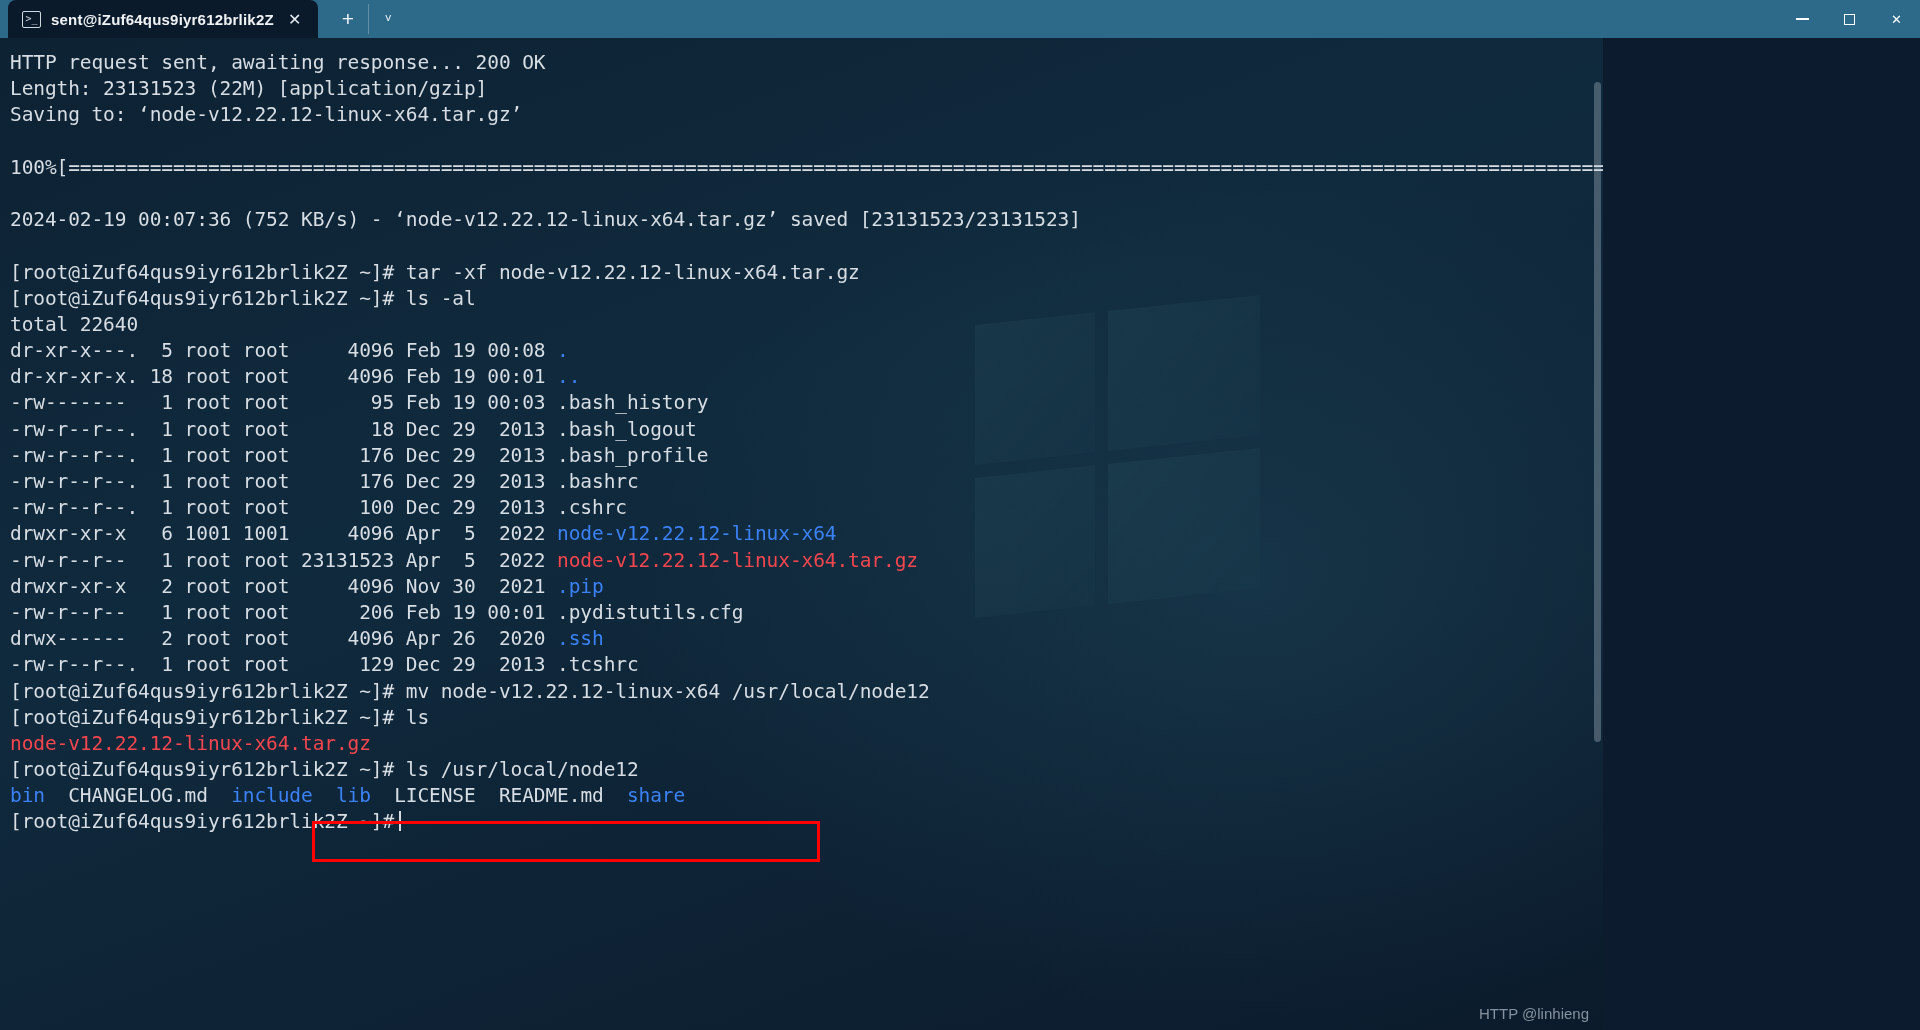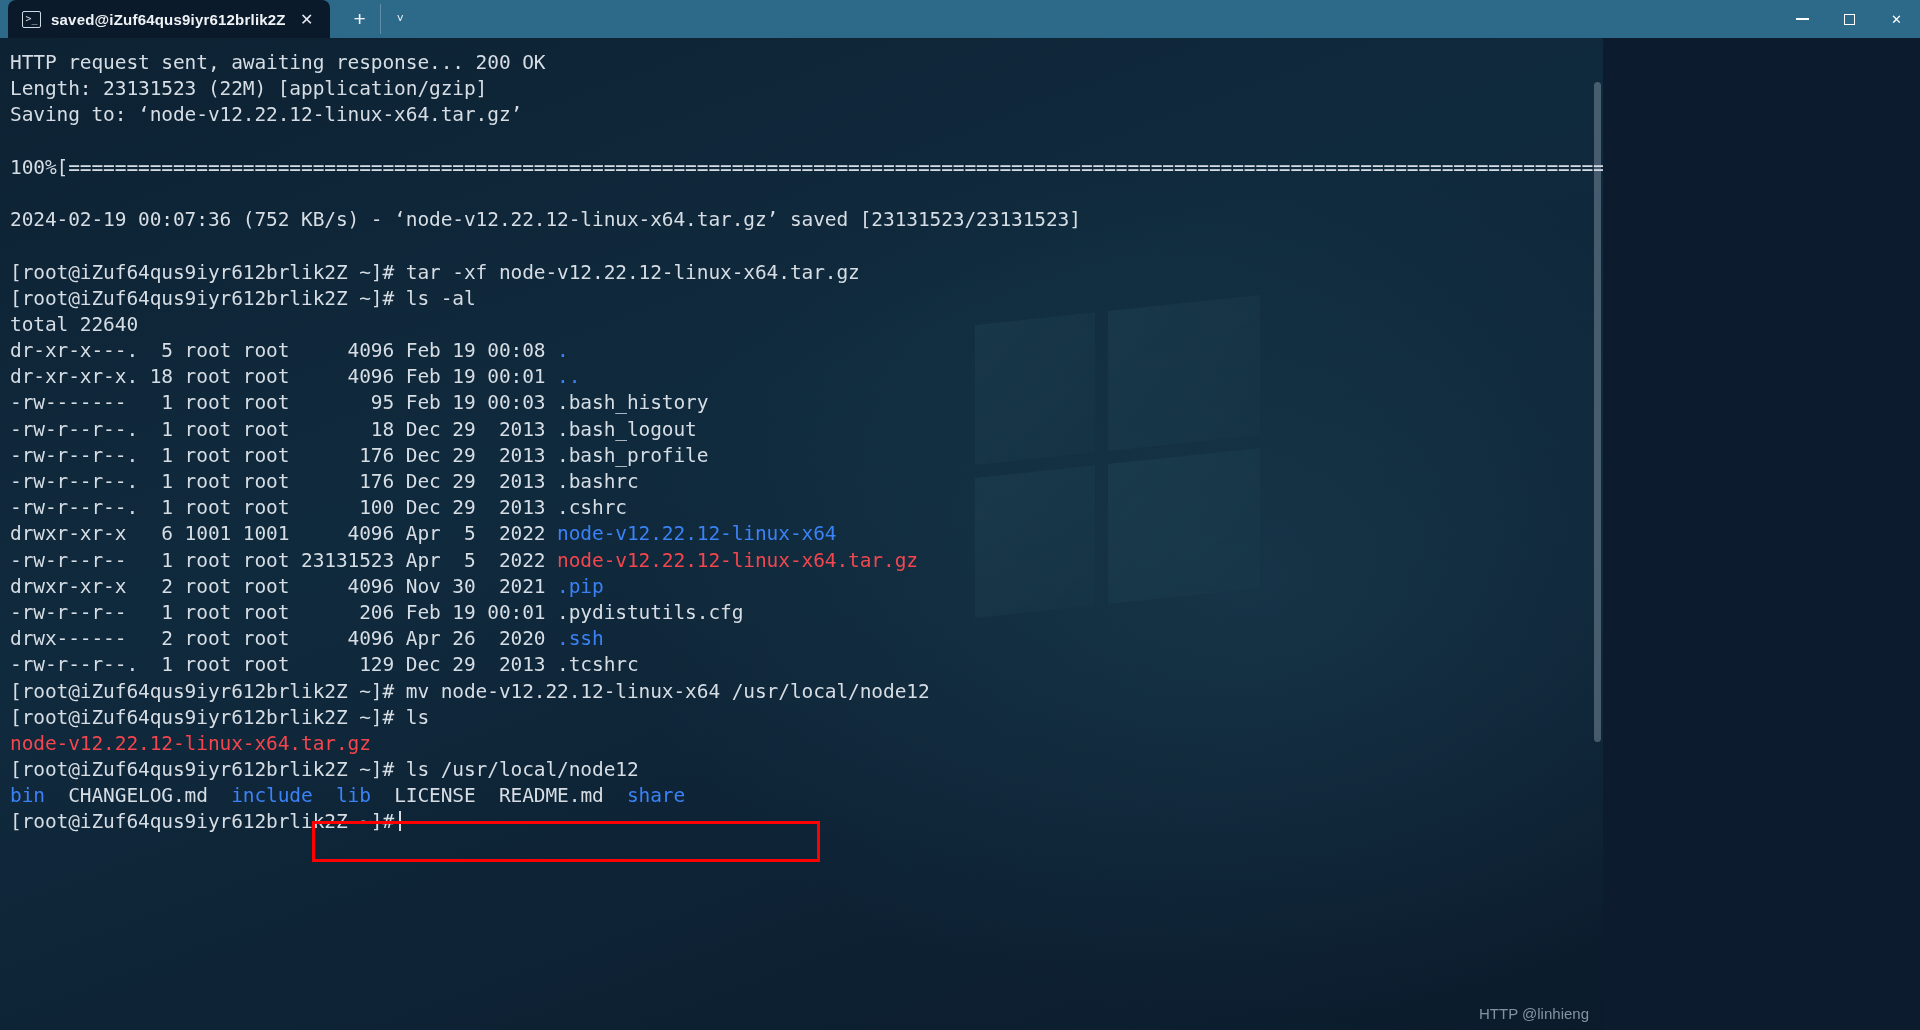--- a/index.html
+++ b/index.html
@@ -136,21 +136,21 @@
     border-radius: 4px;
   }
 </style>
 </head>
 <body>
 
 <div id="titlebar">
   <div id="tabstrip">
     <div class="tab">
       <span class="tab-icon">&gt;_</span>
-      <span class="tab-title">saved@iZuf64qus9iyr612brlik2Z</span>
+      <span class="tab-title">sent@iZuf64qus9iyr612brlik2Z</span>
       <span class="tab-close">✕</span>
     </div>
     <div id="newtab-group">
       <div class="newtab-btn">+</div>
       <div class="dropdown-btn">˅</div>
     </div>
   </div>
   <div id="wincontrols">
     <div class="winbtn">
         <span class="ln"></span>

